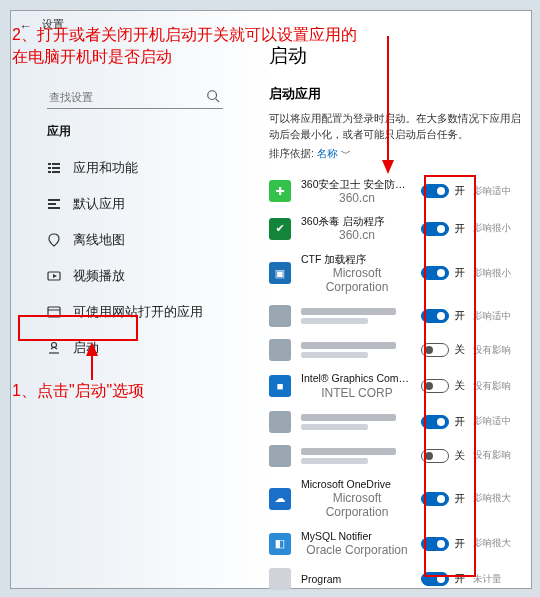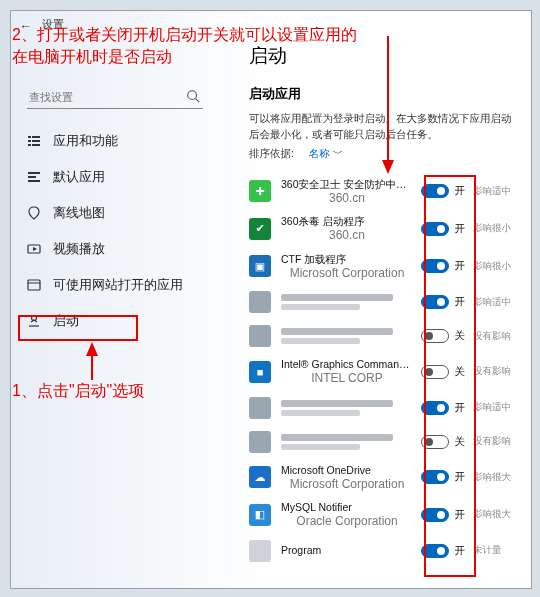--- a/index.html
+++ b/index.html
@@ -35,21 +35,21 @@
     height: 26px;
     display: flex;
     align-items: center;
     padding: 0 8px;
     font-size: 11px;
     color: #333;
   }
   .titlebar .back { font-size: 13px; margin-right: 10px; color: #333; }
   
   .content { position: absolute; top: 26px; left: 0; right: 0; bottom: 0; display: flex; }
-  .sidebar { width: 208px; flex: 0 0 208px; padding: 48px 0 0 0; }
+  .sidebar { width: 208px; flex: 0 0 208px; padding: 48px 0 0 0; margin-left: 20px; }
   .main { flex: 1; padding: 6px 10px 0 30px; position: relative; }
 
   
   .search-wrap { margin: 0 16px 14px 16px; position: relative; }
   .search {
     width: 100%; height: 24px; border: none; border-bottom: 1px solid #888;
     background: transparent; font-size: 11px; padding: 0 20px 0 2px; outline: none;
   }
   .search-ico { position: absolute; right: 3px; top: 4px; width: 14px; height: 14px; }
   .side-head { font-size: 12px; font-weight: 600; margin: 0 0 10px 16px; color: #111; }
@@ -61,21 +61,21 @@
   .side-item.sel { background: rgba(0,0,0,0); }
   .side-sel-box {
     position: absolute; border: 2px solid #e60000; pointer-events: none; z-index: 40;
   }
 
   
   .main h1 { font-size: 19px; font-weight: 400; margin-bottom: 16px; }
   .main h2 { font-size: 13px; font-weight: 600; margin-bottom: 8px; }
   .desc { font-size: 10.5px; color: #333; line-height: 1.5; margin-bottom: 4px; }
   .sort { font-size: 10.5px; color: #333; margin-bottom: 12px; }
-  .sort .link { color: #0067c0; margin-left: 12px; }
+  .sort .link { color: #0067c0; }
   .applist { display: flex; flex-direction: column; }
   .app-row {
     display: grid;
     grid-template-columns: 24px 1fr 44px 48px;
     align-items: center;
     column-gap: 8px;
     padding: 5px 0;
     min-height: 34px;
   }
   .app-ico {
@@ -120,20 +120,21 @@
   <div class="content">
 
     <div class="sidebar">
       <div class="search-wrap">
         <input class="search" placeholder="查找设置" style="">
         <svg class="search-ico" viewBox="0 0 16 16">
           <circle cx="7" cy="7" r="5" fill="none" stroke="#555" stroke-width="1.3"></circle>
           <line x1="11" y1="11" x2="15" y2="15" stroke="#555" stroke-width="1.3"></line>
         </svg>
       </div>
+      <div class="side-head">应用</div>
       <div id="side-items">
           <div class="side-item">
             <span class="ico">
               <svg width="14" height="14" viewBox="0 0 14 14">
                 <rect x="1" y="2" width="3" height="2" fill="#333"></rect>
                 <rect x="5" y="2" width="8" height="2" fill="#333"></rect>
                 <rect x="1" y="6" width="3" height="2" fill="#333"></rect>
                 <rect x="5" y="6" width="8" height="2" fill="#333"></rect>
                 <rect x="1" y="10" width="3" height="2" fill="#333"></rect>
                 <rect x="5" y="10" width="8" height="2" fill="#333"></rect>

